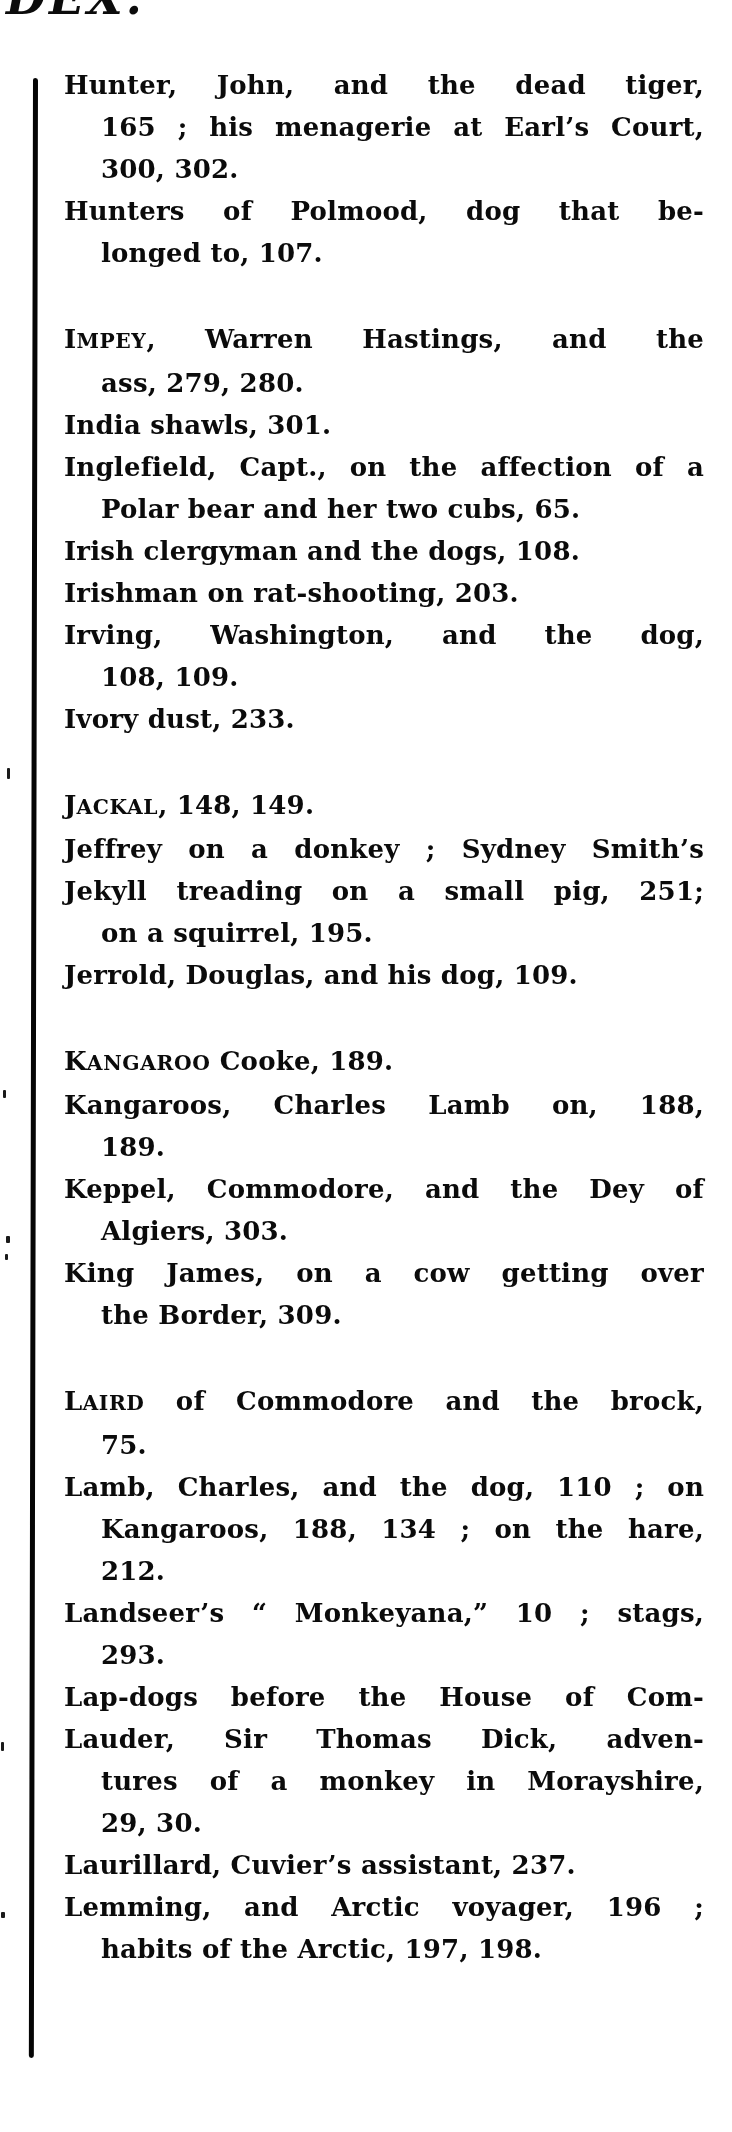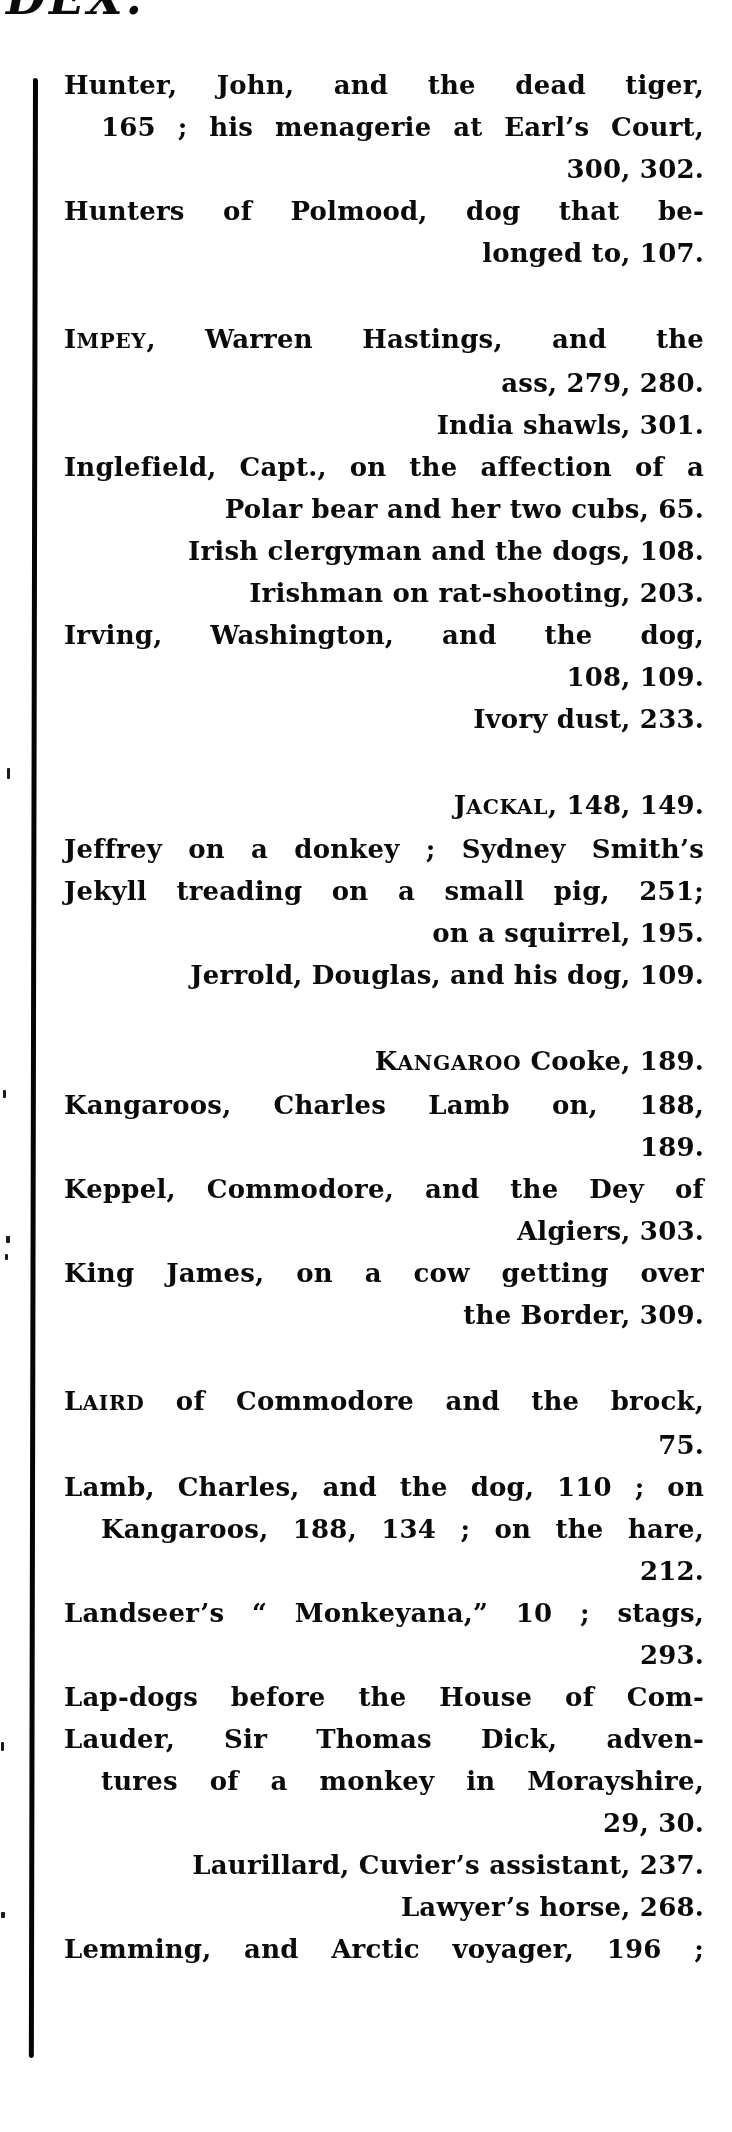--- a/index.html
+++ b/index.html
@@ -60,21 +60,21 @@
     left: 64px;
     top: 64px;
     width: 640px;
   }
   .group + .group { margin-top: 44px; }
 
   .line {
     font-size: 26px;
     font-weight: bold;
     line-height: 42px;
-    text-align: right;
+    text-align: left;
     letter-spacing: 0.2px;
   }
   .line.ind { padding-left: 37px; }
   .line.j {
     text-align: justify;
     text-align-last: justify;
     text-justify: inter-word;
   }
   .sc { font-size: 0.78em; letter-spacing: 0.6px; }
 </style>
@@ -181,19 +181,17 @@
       </div>
       <div class="entry">
         <div class="line j"><span class="seg">Lauder, Sir Thomas Dick, adven-</span></div>
         <div class="line ind j"><span class="seg">tures of a monkey in Morayshire,</span></div>
         <div class="line ind"><span class="seg">29, 30.</span></div>
       </div>
       <div class="entry">
         <div class="line"><span class="seg">Laurillard, Cuvier’s assistant, 237.</span></div>
       </div>
       <div class="entry">
-        <div class="line"><span class="seg">Lawyer’s horse, 268.</span></div>
-      </div>
-      <div class="entry">
         <div class="line j"><span class="seg">Lemming, and Arctic voyager, 196 ;</span></div>
+        <div class="line ind"><span class="seg">habits of the Arctic, 197, 198.</span></div>
       </div>
     </section>
   </main>
 
 </body></html>

